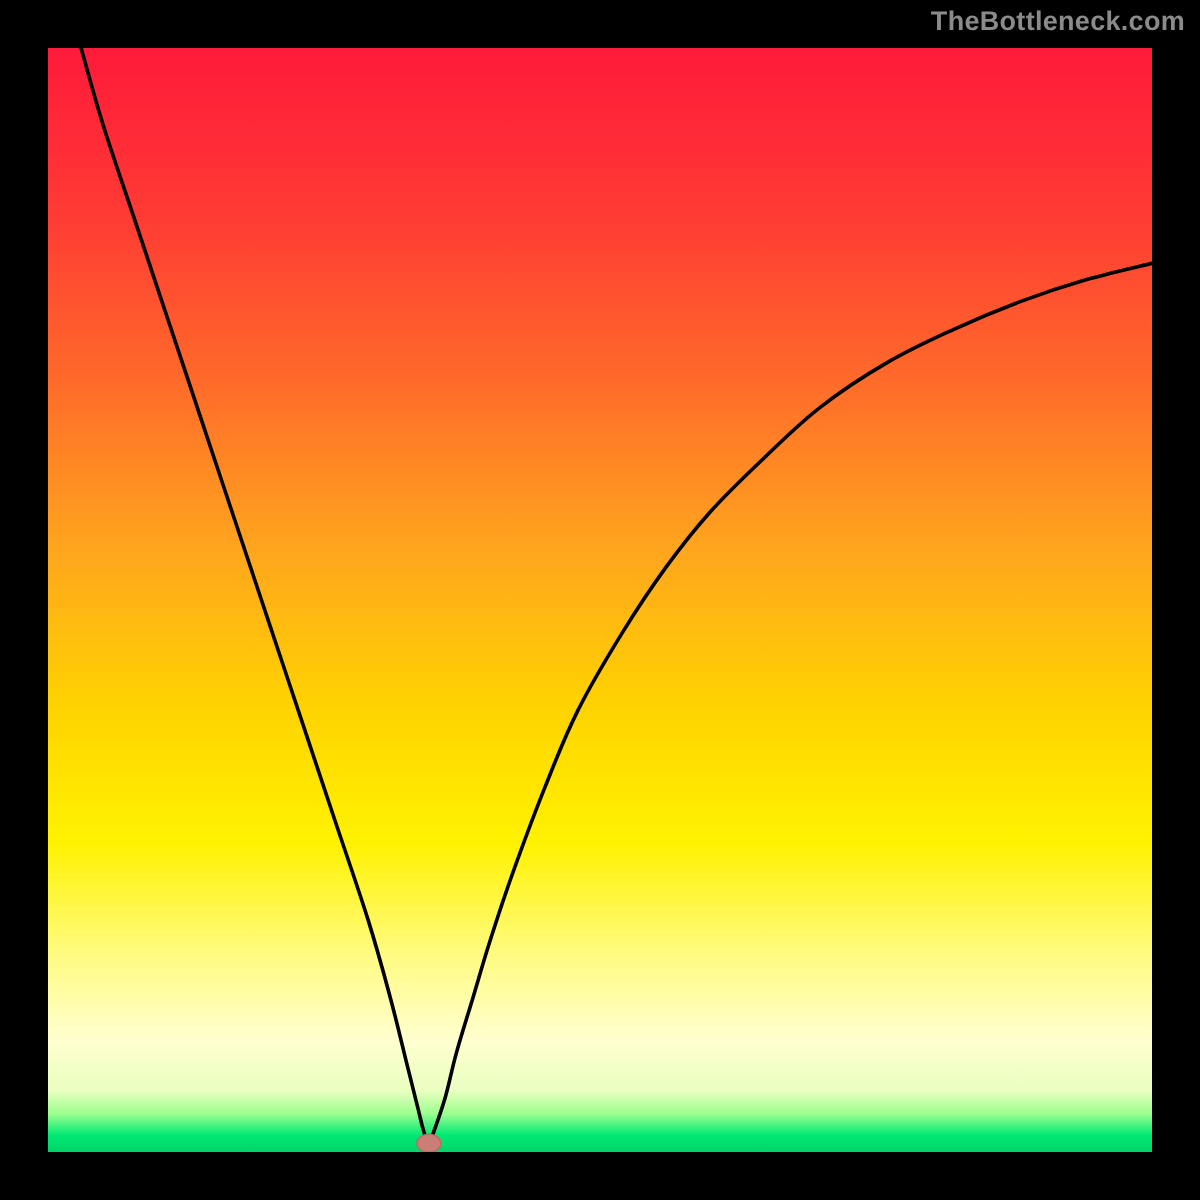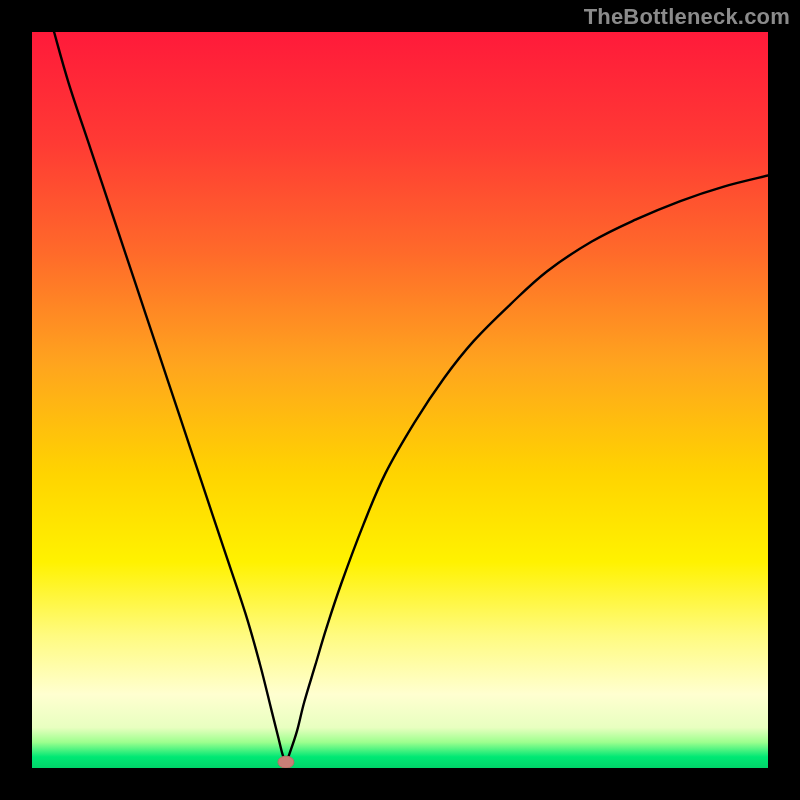--- a/index.html
+++ b/index.html
@@ -24,21 +24,21 @@
     left: 32px;
     width: 736px;
     height: 736px;
     overflow: hidden;
   }
   .watermark {
     position: absolute;
     top: 4px;
     right: 10px;
     font-family: Arial, Helvetica, sans-serif;
-    font-size: 22px;
+    font-size: 18px;
     font-weight: 600;
     color: #8b8b8b;
     letter-spacing: 0.2px;
   }
   svg {
     display: block;
   }
 </style>
 </head>
 <body>

